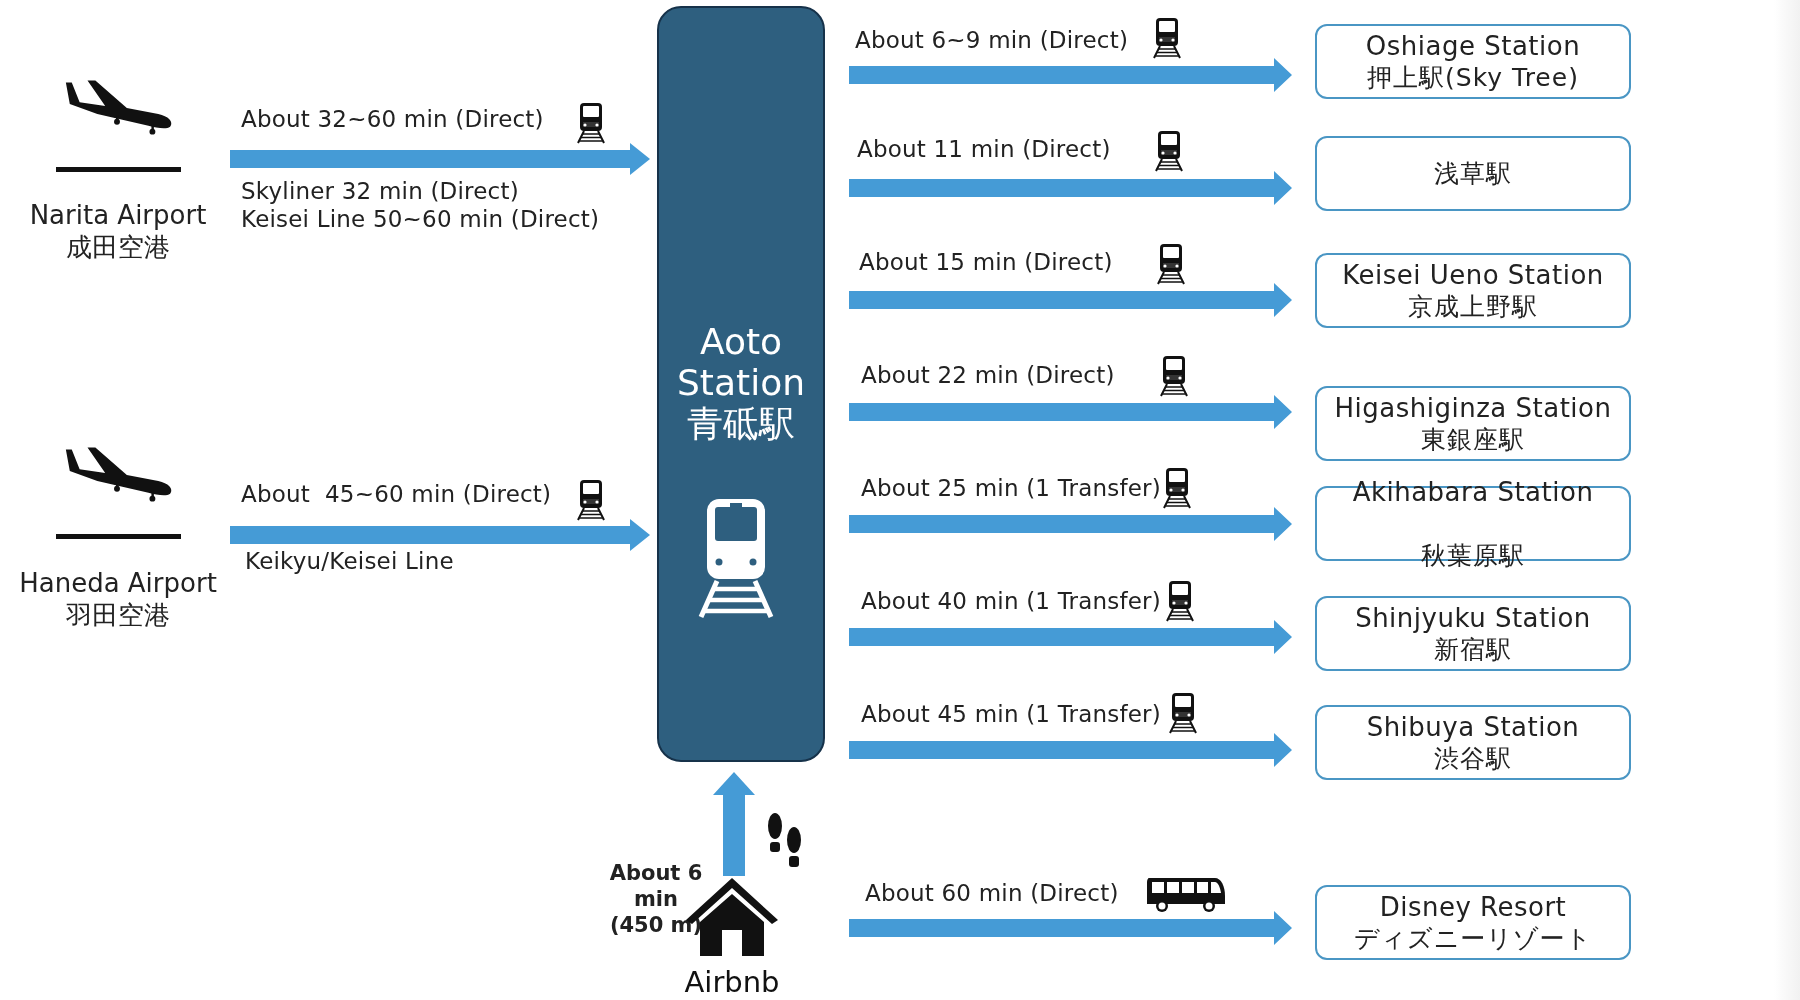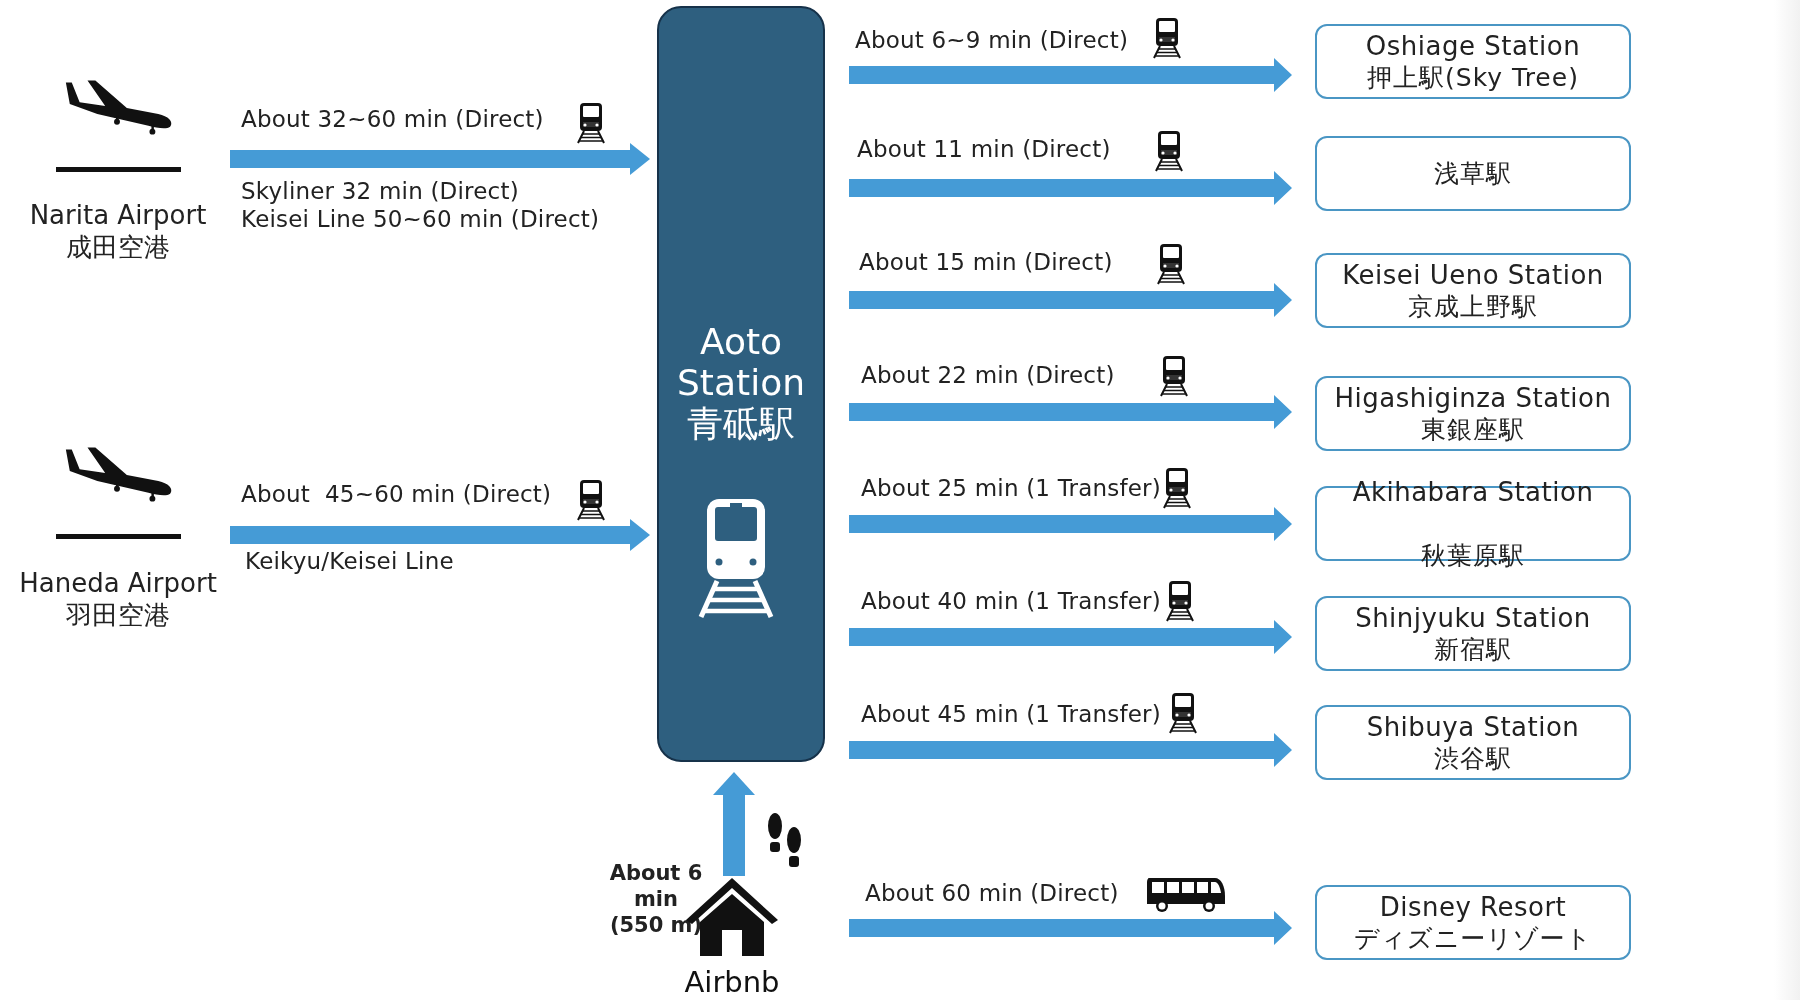--- a/index.html
+++ b/index.html
@@ -135,21 +135,21 @@
     <path d="M16 92 H62 M11 103 H67 M6 114 H72" stroke="#fff" stroke-width="4.5"></path>
   </svg>
 </div>
 
 <div>
   <svg class="arrow" style="left:713px;top:772px" width="42" height="104" viewBox="0 0 42 104">
     <polygon points="21,0 42,23 32,23 32,104 10,104 10,23 0,23" fill="#459bd6"></polygon>
   </svg>
   <div class="walk-label" style="left:586px;top:860px;font-weight:bold;">
     <div>About 6 min</div>
-    <div>(550 m)</div>
+    <div>(450 m)</div>
   </div>
   <svg class="icon" style="left:765px;top:812px" width="40" height="58" viewBox="0 0 40 58">
     <ellipse cx="10" cy="14" rx="7" ry="13" fill="#111"></ellipse>
     <rect x="5" y="30" width="10" height="10" rx="3" fill="#111"></rect>
     <ellipse cx="29" cy="28" rx="7" ry="13" fill="#111"></ellipse>
     <rect x="24" y="44" width="10" height="11" rx="3" fill="#111"></rect>
   </svg>
   <svg class="icon" style="left:686px;top:878px" width="92" height="78" viewBox="0 0 92 78">
     <polygon points="46,0 92,42 86,46 46,10 6,46 0,42" fill="#111"></polygon>
     <polygon points="46,16 78,44 78,78 56,78 56,52 36,52 36,78 14,78 14,44" fill="#111"></polygon>
@@ -201,21 +201,21 @@
   </div>
 
   <div>
     <div class="txt" style="left:861px;top:362px;">About 22 min (Direct)</div>
     <svg class="icon" style="left:1160px;top:355px" width="28" height="42">
         <use href="#sym-train"></use>
       </svg>
     <svg class="arrow" style="left:849px;top:395px" width="443" height="34" viewBox="0 0 443 34" preserveAspectRatio="none">
         <polygon points="0,8 425,8 425,0 443,17 425,34 425,26 0,26" fill="#459bd6"></polygon>
       </svg>
-    <div class="dest" style="top:376px;">
+    <div class="dest" style="top:386px;">
       <div class="dest-en">Higashiginza Station</div>
       <div class="dest-ja">東銀座駅</div>
     </div>
   </div>
 
   <div>
     <div class="txt" style="left:861px;top:475px;">About 25 min (1 Transfer)</div>
     <svg class="icon" style="left:1163px;top:467px" width="28" height="42">
         <use href="#sym-train"></use>
       </svg>

